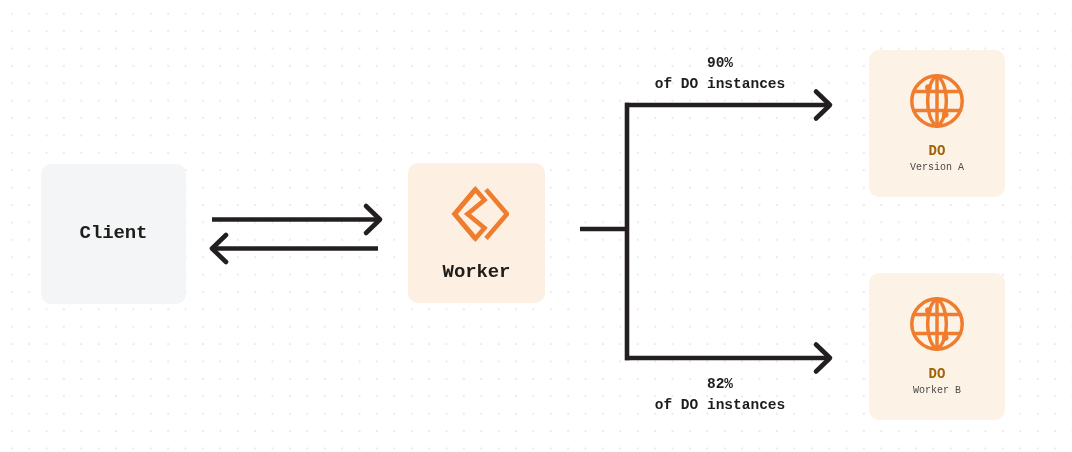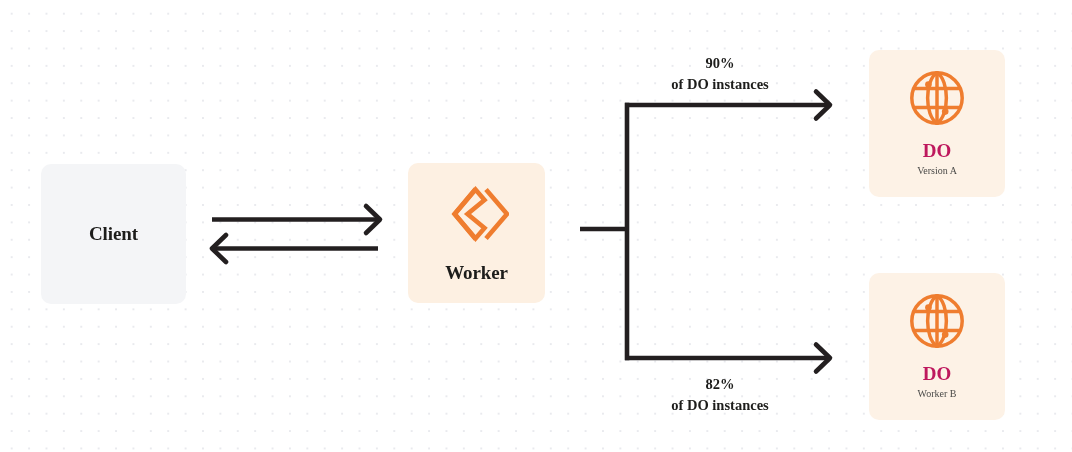--- a/index.html
+++ b/index.html
@@ -9,21 +9,21 @@
   }
   #canvas {
     position: relative;
     width: 1072px;
     height: 452px;
     background-color: #ffffff;
     background-image: radial-gradient(circle, #e9eaee 1.15px, transparent 1.2px);
     background-size: 17.4px 17.4px;
     background-position: 3px 5px;
     overflow: hidden;
-    font-family: Liberation Serif, serif;
+    font-family: Liberation Mono, monospace;
     -webkit-font-smoothing: antialiased;
   }
 
   
   .node {
     position: absolute;
     box-sizing: border-box;
     border-radius: 10px;
     display: flex;
     flex-direction: column;
@@ -62,23 +62,23 @@
   }
 
   .node-title {
     font-size: 19px;
     font-weight: bold;
     color: #1d1d1b;
     letter-spacing: -0.1px;
     line-height: 1.15;
   }
   .node-title-small {
-    font-size: 19px;
+    font-size: 14px;
     font-weight: bold;
-    color: #be185d;
+    color: #a16207;
     line-height: 1.2;
   }
   .node-subtitle {
     font-size: 10px;
     font-weight: 400;
     color: #4a4a48;
     line-height: 1.35;
     margin-top: 1px;
   }
   .icon-wrap {

